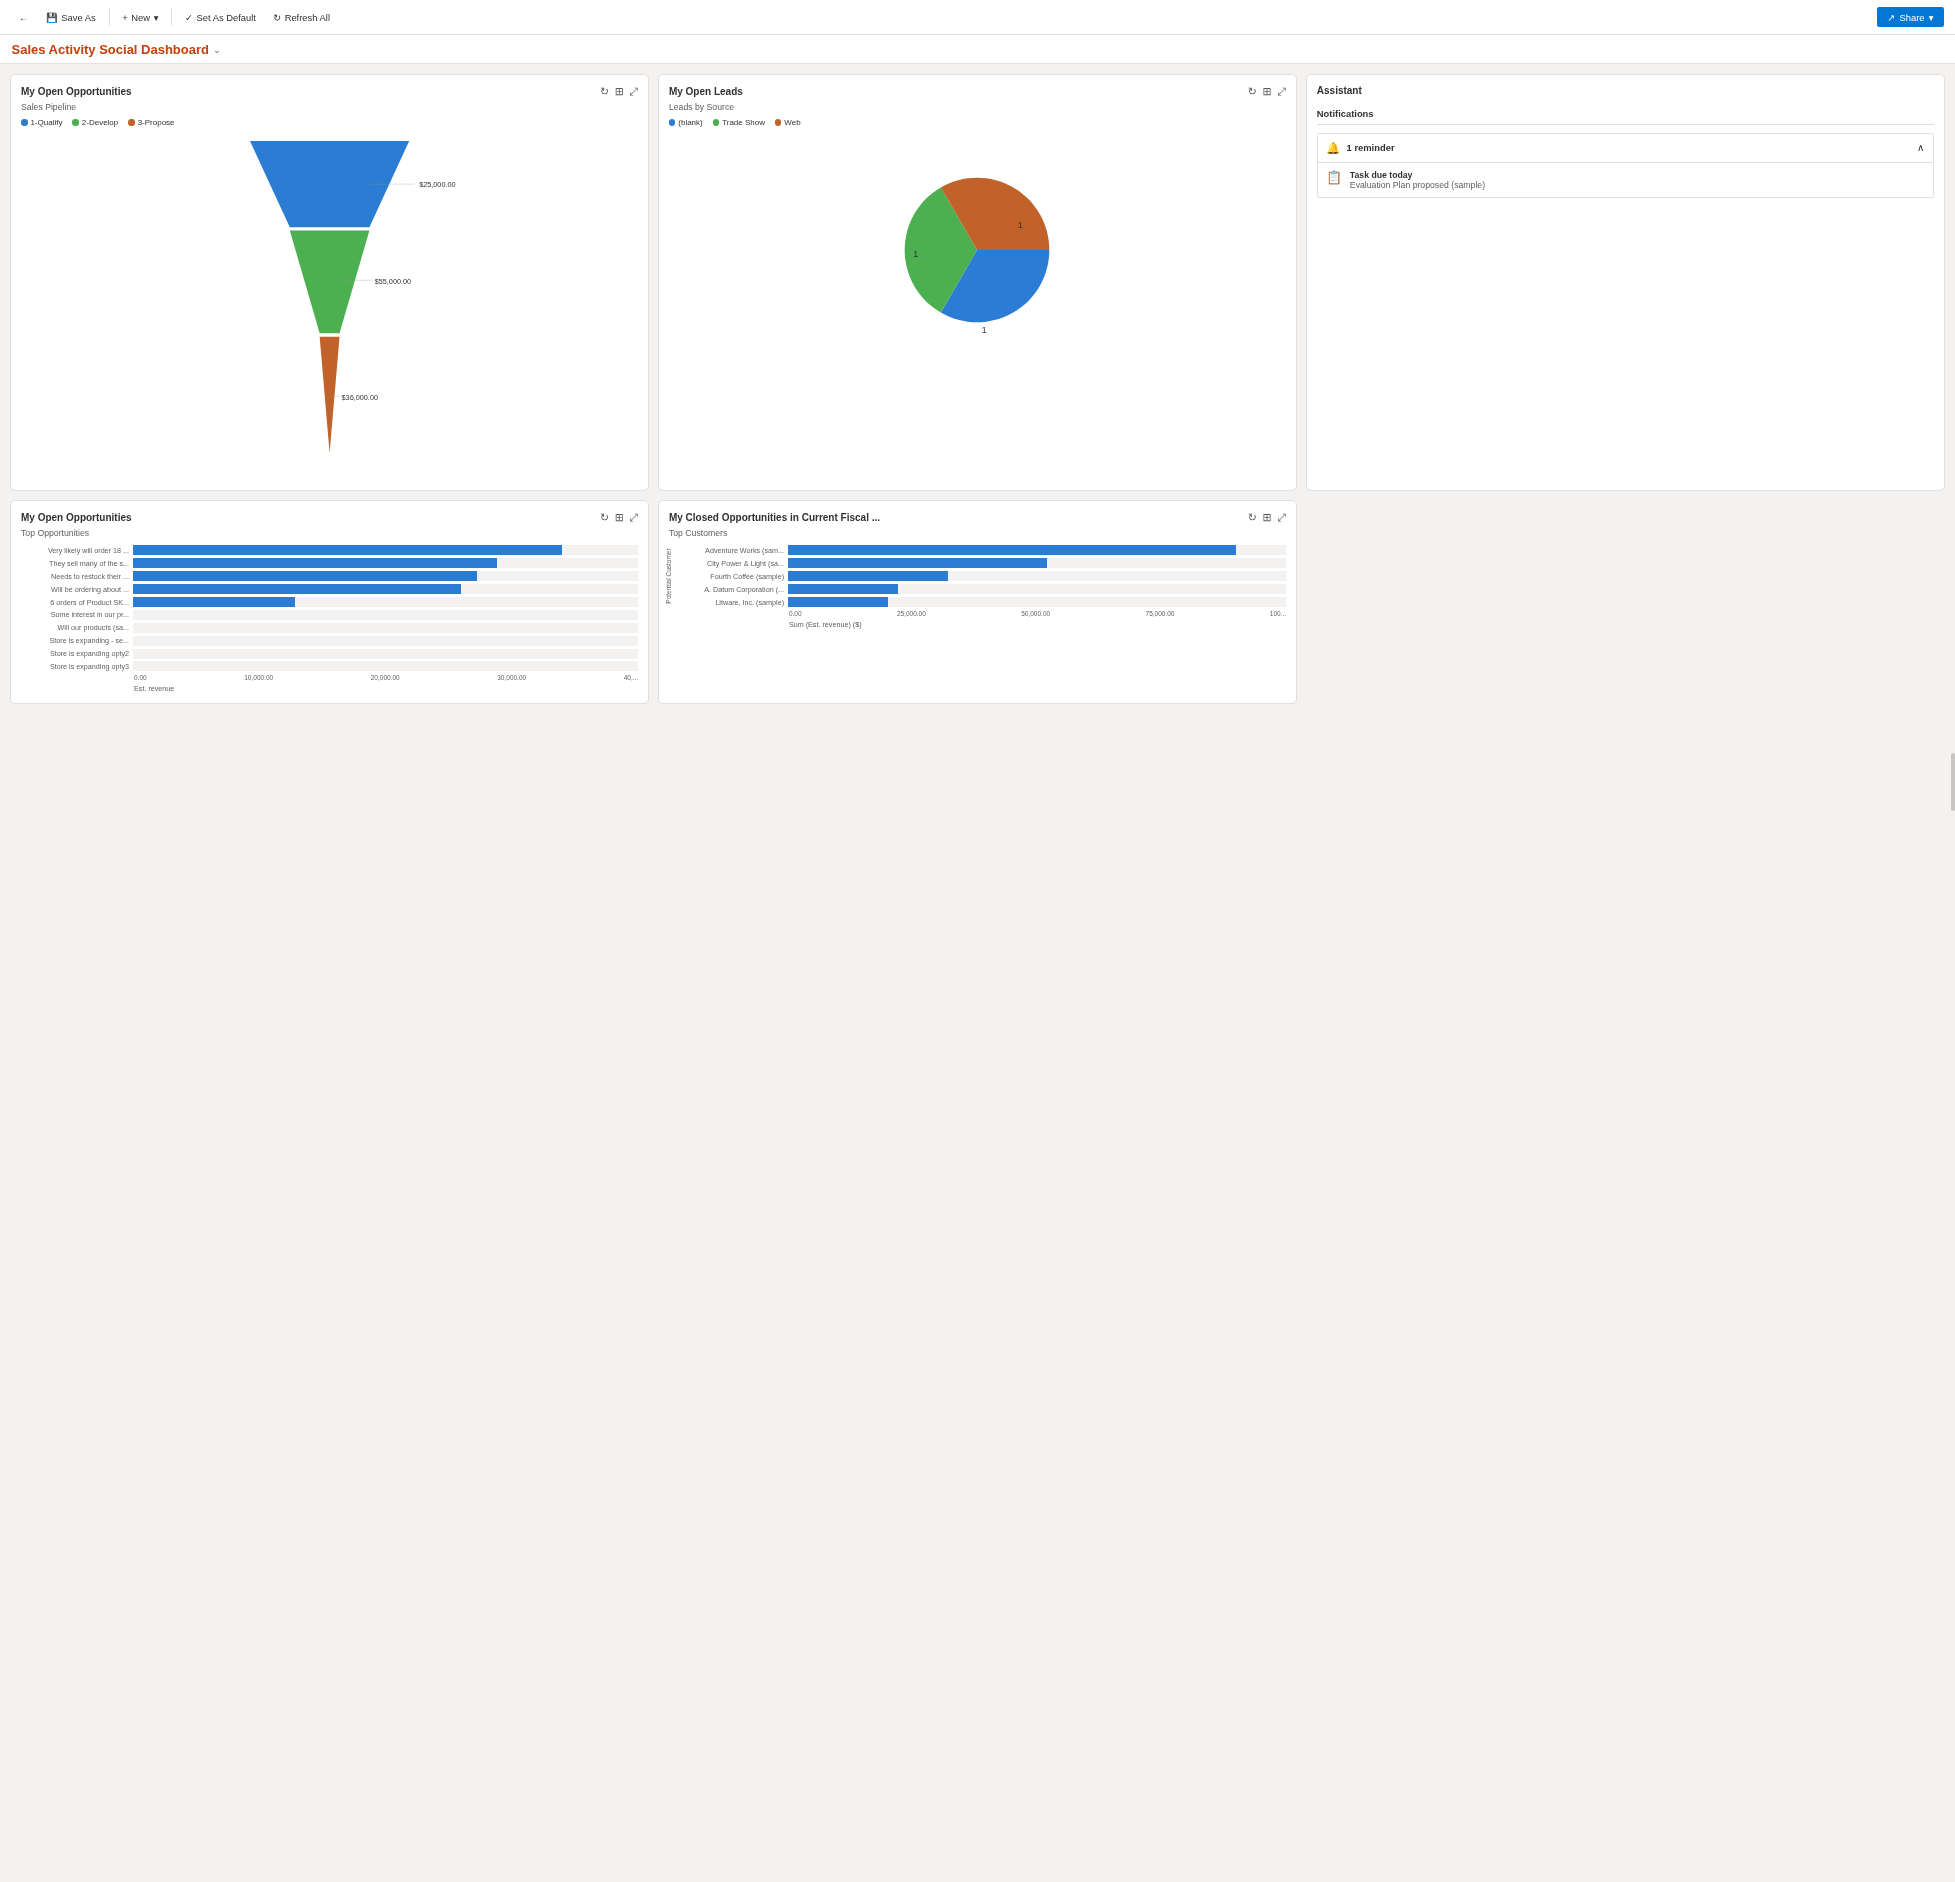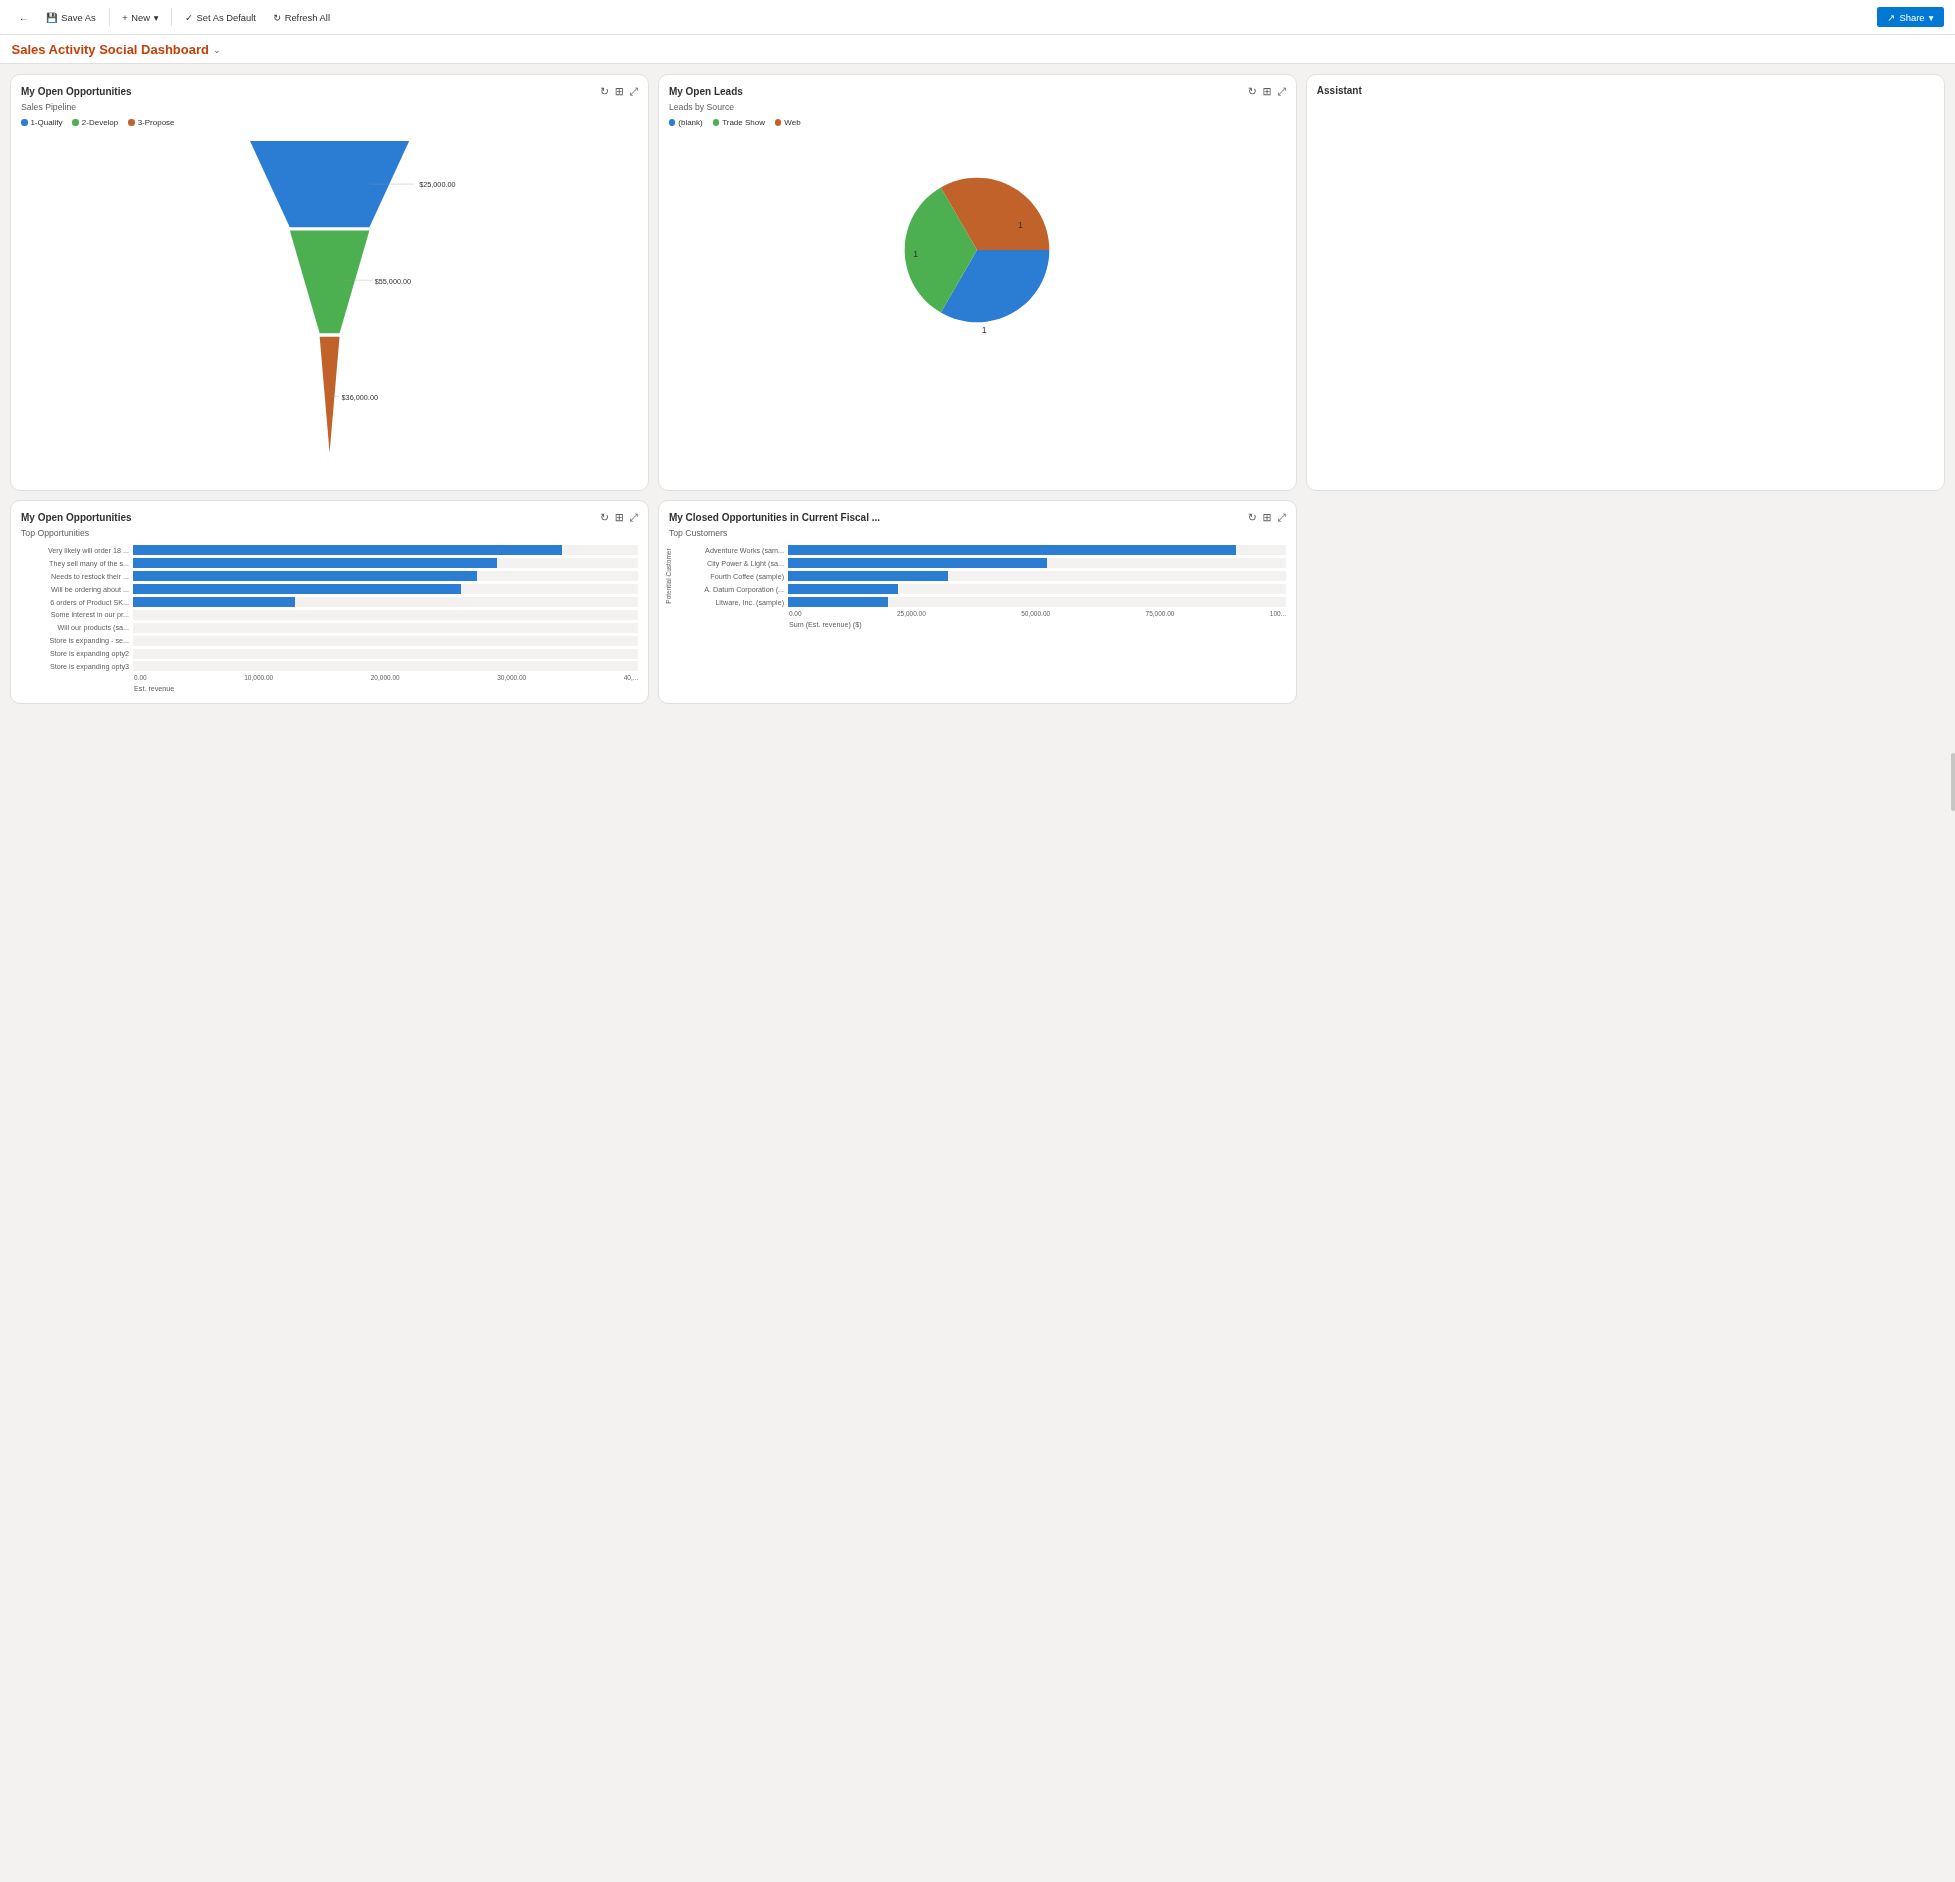--- a/index.html
+++ b/index.html
@@ -32,21 +32,21 @@
       display: flex; align-items: center; gap: 4.3px;
     }
     .titlebar h1 { font-size: 13px; font-weight: 600; color: #c2410c; }
     .titlebar .chevron { font-size: 8.7px; color: #605e5c; cursor: pointer; }
 
     
     .dashboard { padding: 10px; display: grid; gap: 8.7px; grid-template-columns: 1fr 1fr 1fr; grid-template-rows: auto auto; }
 
     
     .card {
-      background: #fff; border: 0.7px solid #e0e0e0; border-radius: 10px;
+      background: #fff; border: 0.7px solid #e0e0e0; border-radius: 5px;
       padding: 10px; position: relative; overflow: hidden;
     }
     .card-header { display: flex; align-items: center; justify-content: space-between; margin-bottom: 4.3px; }
     .card-title { font-size: 10px; font-weight: 600; color: #323130; }
     .card-icons { display: flex; gap: 5.8px; color: #605e5c; font-size: 10.8px; }
     .card-icons span { cursor: pointer; }
     .card-subtitle { font-size: 8.7px; color: #605e5c; margin-bottom: 5.8px; }
 
     
     .legend { display: flex; gap: 10px; margin-bottom: 7.2px; flex-wrap: wrap; }
@@ -206,20 +206,41 @@
         <text x="-85" y="10" font-size="12" fill="#323130" text-anchor="middle">1</text>
         <text x="10" y="115" font-size="12" fill="#323130" text-anchor="middle">1</text>
       </svg>
     </div>
   </div>
 
   <div class="card">
     <div class="card-header">
       <span class="card-title">Assistant</span>
     </div>
+    <div class="assistant-section">
+      <div class="notification-header">
+        <span>Notifications</span>
+      </div>
+      <div style="border:0.7px solid #e0e0e0; border-radius:2.2px; margin-top:7.2px;">
+        <div style="display:flex;align-items:center;justify-content:space-between;padding:7.2px 8.7px;background:#fff;border-radius:2.2px 2.2px 0 0;">
+          <div style="display:flex;align-items:center;gap:5.8px;">
+            <span style="font-size:11.5px;">🔔</span>
+            <span style="font-size:9.4px;font-weight:600;">1 reminder</span>
+          </div>
+          <span style="font-size:10px;cursor:pointer;">∧</span>
+        </div>
+        <div style="border-top:0.7px solid #e0e0e0;padding:7.2px 8.7px;display:flex;gap:7.2px;align-items:flex-start;">
+          <span style="font-size:13px;color:#605e5c;">📋</span>
+          <div>
+            <div class="notif-title">Task due today</div>
+            <div class="notif-body">Evaluation Plan proposed (sample)</div>
+          </div>
+        </div>
+      </div>
+    </div>
   </div>
 
   <div class="card">
     <div class="card-header">
       <span class="card-title">My Open Opportunities</span>
       <div class="card-icons">
         <span>↻</span>
         <span>⊞</span>
         <span>⤢</span>
       </div>

